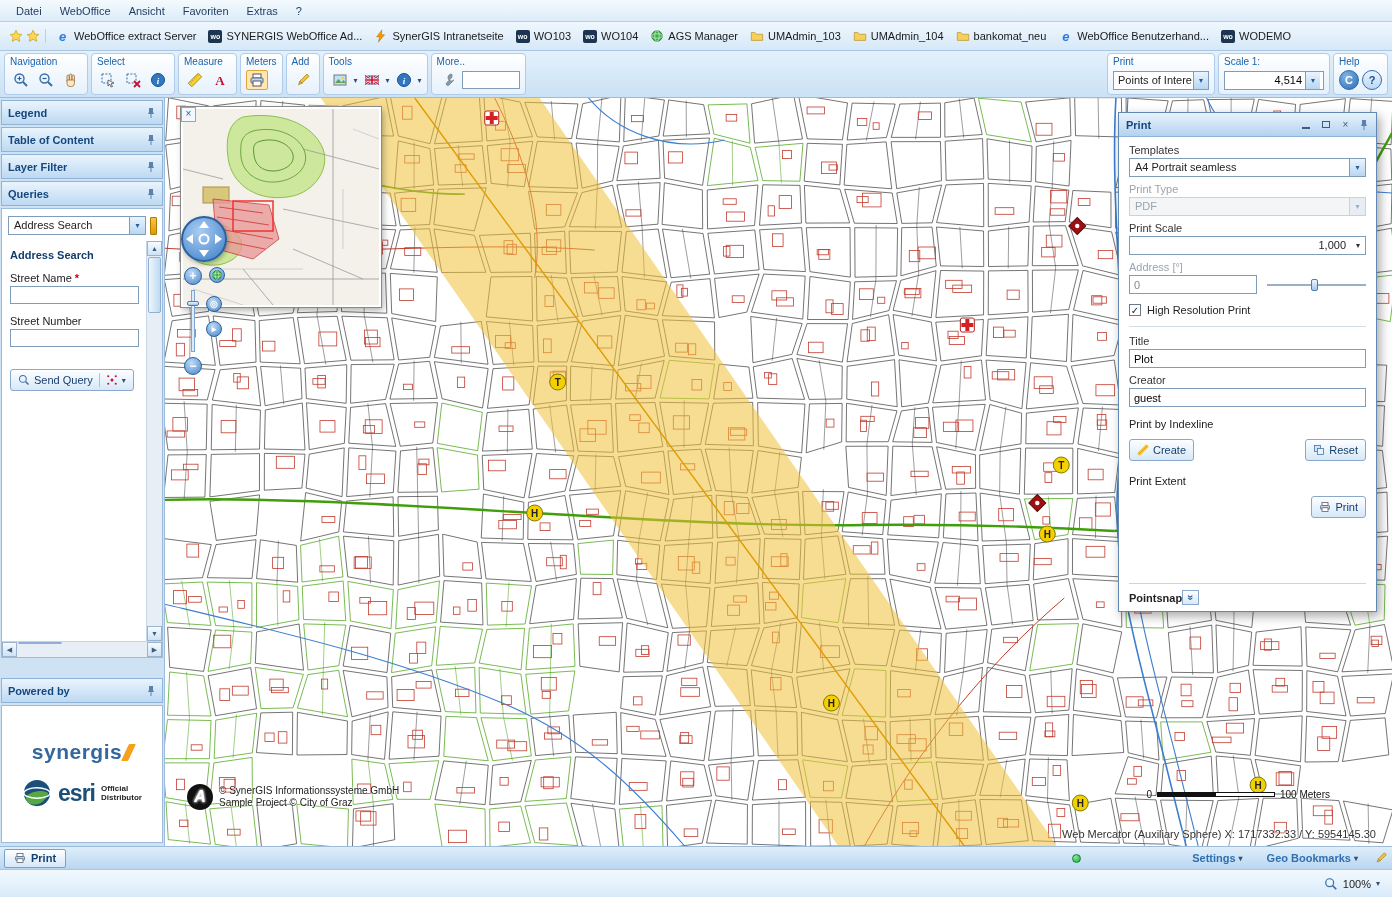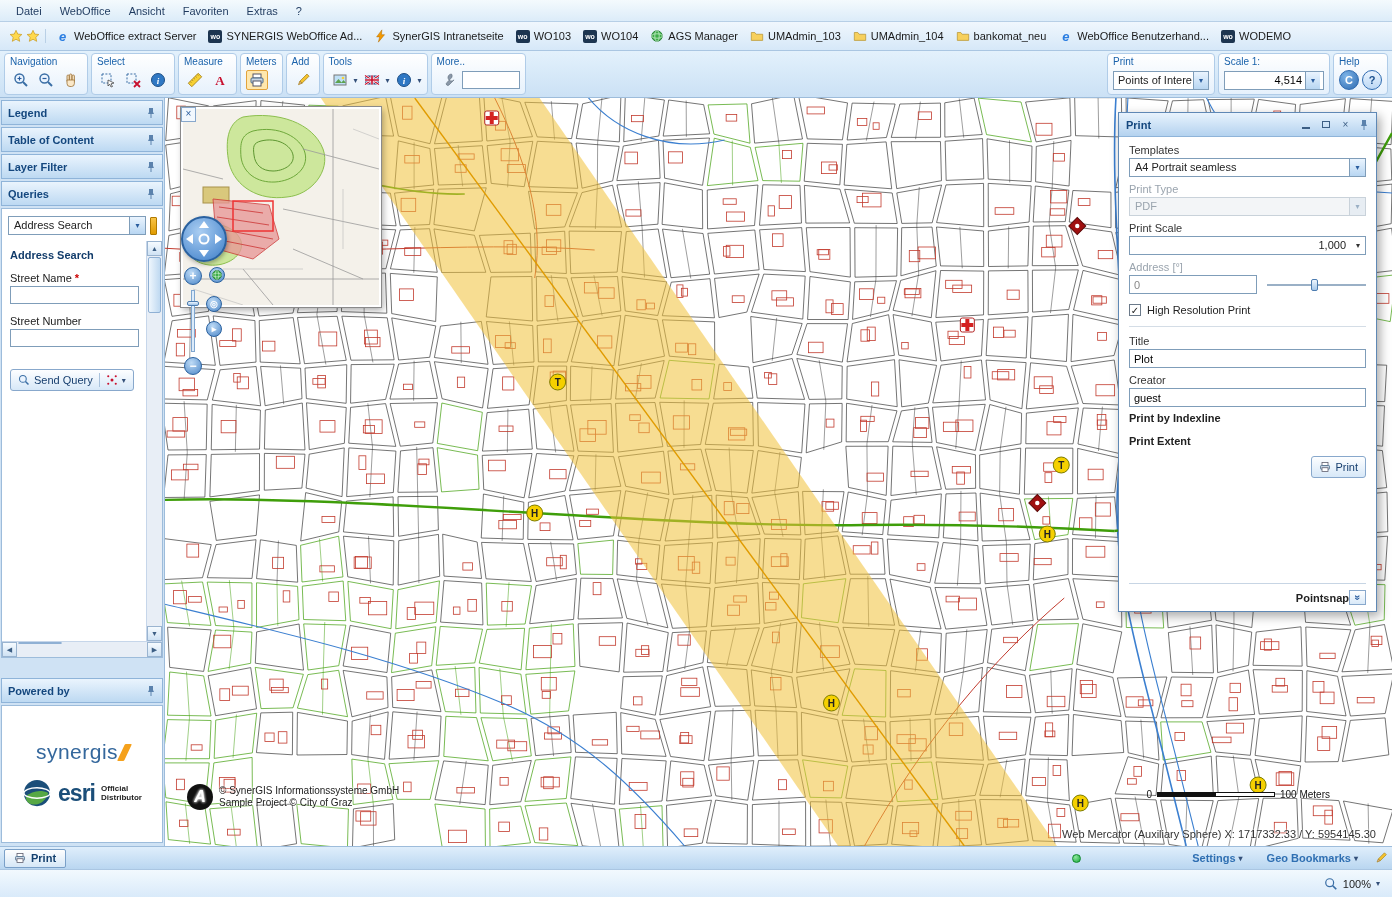--- a/index.html
+++ b/index.html
@@ -51,21 +51,21 @@
 .btn{display:inline-flex;align-items:center;gap:4px;height:22px;padding:0 7px;background:linear-gradient(#fdfeff,#d7e8f8);border:1px solid #88a8cc;border-radius:3px;color:#163e6e;font-size:11px;white-space:nowrap}
 .btn-div{width:1px;height:14px;background:#a9c2dc;margin:0 2px}
 .vscroll{width:16px;background:#e8eef6;border-left:1px solid #c6d6ea;display:flex;flex-direction:column;align-items:center}
 .sbtn{width:15px;height:15px;background:linear-gradient(#f6fbff,#cfe2f4);border:1px solid #9ab4d0;color:#3c5e84;font-size:7px;display:flex;align-items:center;justify-content:center;flex:none}
 .vtrack{flex:1;width:15px;display:flex;flex-direction:column}
 .vthumb{width:13px;height:56px;background:linear-gradient(90deg,#eef6fd,#bfd9f1);border:1px solid #8fb0d4;border-radius:2px;margin:1px auto 0}
 .hscroll{height:16px;display:flex;border-top:1px solid #c6d6ea;background:#e8eef6}
 .hthumb{width:44px;background:linear-gradient(#eef6fd,#bfd9f1);border:1px solid #8fb0d4;border-radius:2px;margin:0 1px}
 .htrack{flex:1}
 .pw-box{background:#fff;border:1px solid #9dbcdb;height:138px;display:flex;flex-direction:column;align-items:center;justify-content:center;gap:14px;flex:none}
-.synergis{font-size:21px;font-weight:normal;color:#34679c;letter-spacing:.5px;display:flex;align-items:center;gap:3px}
+.synergis{font-size:21px;font-weight:bold;color:#34679c;letter-spacing:.5px;display:flex;align-items:center;gap:3px}
 .syn-slash{display:inline-block;width:7px;height:17px;background:#f5a11c;transform:skewX(-25deg);border-radius:1px}
 .esri-row{display:flex;align-items:center;gap:6px}
 .esri-word{font-size:23px;font-weight:bold;color:#1b4e79;letter-spacing:-1px}
 .esri-note{font-size:8px;font-weight:bold;color:#222;line-height:9px}
 
 .maparea{position:relative;flex:1;background:#fff;overflow:hidden;border-left:1px solid #9dbcdb}
 #map-svg{position:absolute;left:0;top:0;width:100%;height:100%}
 .inset{position:absolute;left:16px;top:9px;width:200px;height:200px;border:2px solid #fff;outline:1px solid #8a8a8a;box-shadow:2px 3px 7px rgba(0,0,0,.35);background:#f4f1ea}
 .inset-close{position:absolute;left:-2px;top:-2px;width:15px;height:15px;background:#f2f8fe;border:1px solid #88a8cc;color:#2a5d9e;font-size:10px;line-height:12px;text-align:center;z-index:2}
 .navctl{position:absolute;left:14px;top:118px;width:74px}
@@ -110,25 +110,25 @@
 .pcombo-btn2{width:14px;color:#333;font-size:8px;display:flex;align-items:center;justify-content:center}
 .pinput{height:19px;border:1px solid #7f9db9;padding:0 4px;font-size:11px;width:100%;font-family:inherit;flex:none}
 .rotrow{display:flex;gap:10px;align-items:center;flex:none}
 .rot-input{width:128px;color:#888}
 .pslider{flex:1;height:14px;position:relative}
 .pslider .track{position:absolute;left:0;right:0;top:6px;height:2px;background:#9ab0c6}
 .pslider .thumb{position:absolute;left:44%;top:1px;width:7px;height:12px;background:linear-gradient(#eef6fe,#a6c8ea);border:1px solid #4c7cb0;border-radius:2px}
 .cbrow{display:flex;align-items:center;gap:6px;margin:10px 0 2px}
 .cbox{width:12px;height:12px;border:1px solid #6b7a8a;background:#fff;font-size:10px;line-height:11px;text-align:center;color:#1a1a1a;flex:none}
 .phr{border:0;border-top:1px solid #d4dde6;margin:8px 0 2px}
-.psec{font-weight:bold;color:#222;margin:5px 0 6px}
+.psec{font-weight:normal;color:#222;margin:11px 0 6px}
 .btnrow{display:flex;justify-content:space-between;margin:3px 0}
 .btnrow.end{justify-content:flex-end}
 .ppad-spacer{flex:1}
-.psfoot{border-top:1px solid #c7d5e4;padding-top:6px;display:flex;align-items:center;justify-content:flex-end;flex:none}
+.psfoot{border-top:1px solid #c7d5e4;padding-top:6px;display:flex;align-items:center;justify-content:flex-start;flex:none}
 .psfoot b{color:#222}
 .chevbtn{width:17px;height:15px;border:1px solid #88a8cc;background:linear-gradient(#fdfeff,#d9e9f8);color:#2a5d9e;font-size:10px;display:flex;align-items:center;justify-content:center}
 .chevbtn span{display:inline-block;transform:rotate(90deg);font-weight:bold}
 
 .tabbar{height:23px;background:linear-gradient(#dfeefb,#b9d6f0);border-top:1px solid #9dbcdb;display:flex;align-items:center;padding:0 4px;gap:8px;flex:none}
 .tab-print{display:flex;align-items:center;gap:5px;height:19px;padding:0 9px;background:linear-gradient(#fefefe,#d5e7f7);border:1px solid #7aa0c8;border-radius:2px;font-weight:bold;color:#14406e}
 .statusdot{width:9px;height:9px;border-radius:50%;background:radial-gradient(circle at 35% 30%,#8fe8a0,#18a838);margin-left:auto;margin-right:95px;border:1px solid #0f8a2c}
 .blink{color:#2f6fb2;font-weight:bold;display:inline-flex;align-items:center;gap:3px;padding:0 8px}
 .statusbar{height:28px;background:linear-gradient(#f2f9fe,#d9eafa);border-top:1px solid #aac6e2;display:flex;align-items:center;justify-content:flex-end;padding:0 12px;gap:5px;flex:none}
 </style>
@@ -1827,20 +1827,34 @@
           <div class="cbrow">
             <span class="cbox">✓</span>
             <span>High Resolution Print</span>
           </div>
           <hr class="phr">
           <div class="plbl">Title</div>
           <input class="pinput" value="Plot" style="">
           <div class="plbl">Creator</div>
           <input class="pinput" value="guest" style="">
           <div class="psec">Print by Indexline</div>
+          <div class="btnrow">
+            <span class="btn">
+                <svg class="ic12">
+                  <use href="#i-indexline"></use>
+                </svg>
+                <span>Create</span>
+              </span>
+            <span class="btn">
+                <svg class="ic12">
+                  <use href="#i-reset"></use>
+                </svg>
+                <span>Reset</span>
+              </span>
+          </div>
           <div class="psec">Print Extent</div>
           <div class="btnrow end">
             <span class="btn">
                 <svg class="ic12">
                   <use href="#i-printer"></use>
                 </svg>
                 <span>Print</span>
               </span>
           </div>
           <div class="ppad-spacer"></div>

